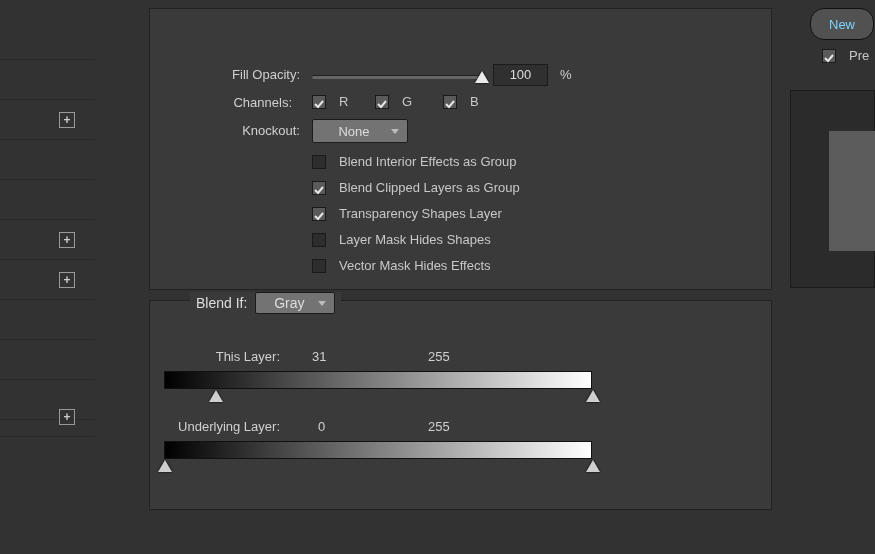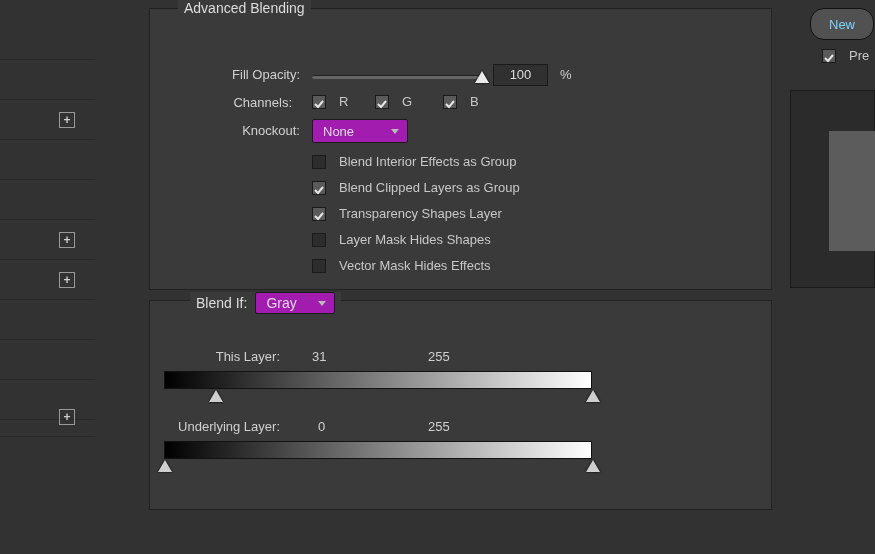--- a/index.html
+++ b/index.html
@@ -31,21 +31,21 @@
 
   
   .chk{position:absolute;display:flex;align-items:center;gap:13px;cursor:pointer;}
   .chk .box{width:14px;height:14px;border:1px solid #1a1a1a;background:#2d2d2d;display:flex;align-items:center;justify-content:center;}
   .chk.on .box{background:#5a5a5a;}
   .chk .tick{display:none;width:10px;height:10px;}
   .chk.on .tick{display:block;}
   .chk .tick svg{width:10px;height:10px;}
 
   
-  .dd{position:absolute;height:24px;border:1px solid #1b1b1b;background:#a21caf;border-radius:2px;display:flex;align-items:center;padding:0 22px 0 10px;color:#ddd;cursor:pointer;}
+  .dd{position:absolute;height:24px;border:1px solid #1b1b1b;background:#737373;border-radius:2px;display:flex;align-items:center;padding:0 22px 0 10px;color:#ddd;cursor:pointer;justify-content:center;}
   .dd:after{content:"";position:absolute;right:8px;top:50%;margin-top:-2px;border-left:4px solid transparent;border-right:4px solid transparent;border-top:5px solid #bbb;}
 
   
   .gradbar{position:absolute;height:18px;width:428px;border:1px solid #111;background:linear-gradient(to right,#000 0%,#fff 100%);}
   .gh{position:absolute;width:14px;height:14px;margin-left:-7px;cursor:pointer;}
   .gh:before{content:"";position:absolute;left:0;top:0;border-left:7px solid transparent;border-right:7px solid transparent;border-bottom:12px solid #dcdcdc;filter:drop-shadow(0 0 1px #000);}
   .gh.below:before{border-bottom:12px solid #cfcfcf;}
 
   
   .rightside{position:absolute;left:788px;top:0;width:87px;height:554px;}
@@ -79,21 +79,20 @@
       <div class="row" style="top: 340px;"></div>
       <div class="row" style="top: 380px;"></div>
       <div class="row" style="top: 397px;">
         <div class="plus">+</div>
       </div>
     </div>
 
   <div class="main">
 
     <div class="group adv">
-      <div class="legend">Advanced Blending</div>
 
       <div class="lbl" style="left:20px;top:58px;width:130px;">Fill Opacity:</div>
       <div class="slider-track" style="left:162px;top:66px;width:170px;">
         <div class="slider-handle" id="fo-handle" style="left: 170px;"></div>
       </div>
       <div class="numbox" style="left:343px;top:55px;">100</div>
       <div class="val" style="position:absolute;left:410px;top:58px;">%</div>
 
       <div class="lbl" style="left:12px;top:86px;width:130px;">Channels:</div>
       <div class="chk on" id="chR" style="left:162px;top:85px;">

